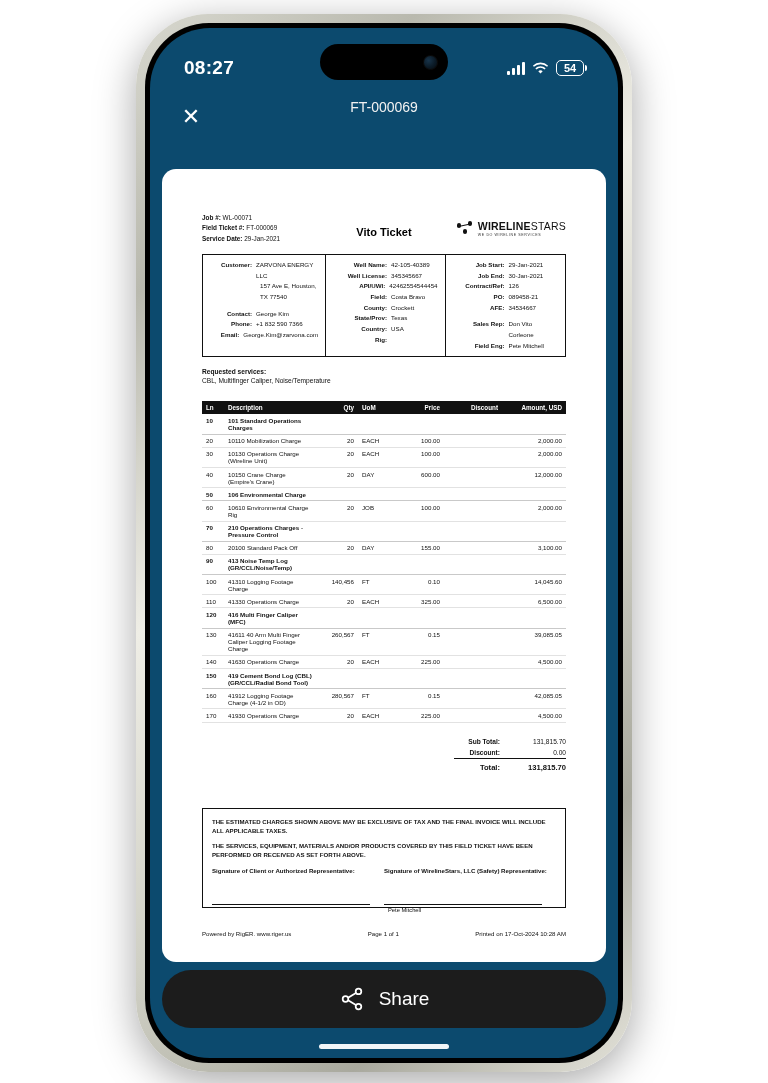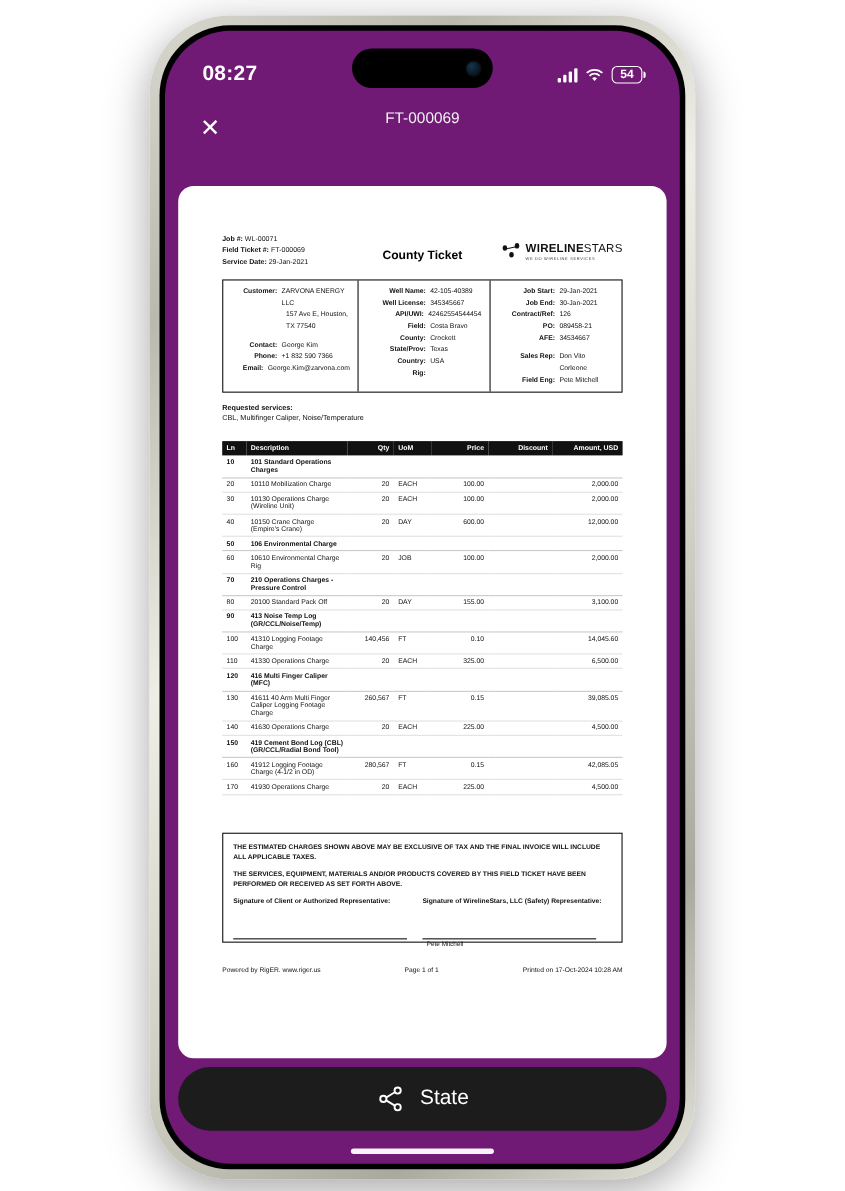--- a/index.html
+++ b/index.html
@@ -25,21 +25,21 @@
     width: 100%; height: 100%;
     border-radius: 64px;
     background: #000;
     padding: 5px;
     overflow: hidden;
     position: relative;
   }
   .screen {
     width: 100%; height: 100%;
     border-radius: 60px;
-    background: #701a75;
+    background: #0c4a6e;
     overflow: hidden;
     position: relative;
   }
 
   
   .statusbar {
     position: absolute; top: 0; left: 0; right: 0; height: 62px;
     color: #fff;
     display: flex; align-items: center; justify-content: space-between;
     padding: 18px 34px 0 34px;
@@ -245,21 +245,21 @@
 
         <div class="inv-top">
           <div class="inv-meta">
             <div><b>Job #:</b>
               <span>WL-00071</span></div>
             <div><b>Field Ticket #:</b>
               <span>FT-000069</span></div>
             <div><b>Service Date:</b>
               <span>29-Jan-2021</span></div>
           </div>
-          <div class="inv-title">County Ticket</div>
+          <div class="inv-title">Vito Ticket</div>
           <div class="inv-logo">
             <div class="logo-box">
               <div class="logo-mark">
                     <span></span>
                     <span></span>
                     <span></span>
                   </div>
               <div class="logo-text">
                 <div class="l1"><span>WIRELINE</span><em>STARS</em></div>
                 <div class="l2">WE DO WIRELINE SERVICES</div>
@@ -525,20 +525,38 @@
                   <td>41930 Operations Charge</td>
                   <td class="col-qty r">20</td>
                   <td class="col-uom">EACH</td>
                   <td class="col-price r">225.00</td>
                   <td class="col-disc r"></td>
                   <td class="col-amt r">4,500.00</td>
                 </tr>
               </tbody>
         </table>
 
+        <div class="totals">
+          <table>
+            <tbody>
+                  <tr>
+              <td class="lbl">Sub Total:</td>
+              <td class="val">131,815.70</td>
+            </tr>
+            <tr>
+              <td class="lbl">Discount:</td>
+              <td class="val">0.00</td>
+            </tr>
+            <tr class="grand">
+              <td class="lbl tot-rule">Total:</td>
+              <td class="val tot-rule">131,815.70</td>
+            </tr>
+          </tbody>
+              </table>
+        </div>
 
         <div class="legal">
           <p>THE ESTIMATED CHARGES SHOWN ABOVE MAY BE EXCLUSIVE OF TAX AND THE FINAL INVOICE WILL INCLUDE ALL APPLICABLE TAXES.</p>
           <p>THE SERVICES, EQUIPMENT, MATERIALS AND/OR PRODUCTS COVERED BY THIS FIELD TICKET HAVE BEEN PERFORMED OR RECEIVED AS SET FORTH ABOVE.</p>
           <div class="sig-row">
             <div class="sig-col">Signature of Client or Authorized Representative:</div>
             <div class="sig-col">Signature of WirelineStars, LLC (Safety) Representative:</div>
           </div>
           <div class="sig-lines">
             <div class="sig-l"></div>
@@ -558,20 +576,20 @@
     </div>
 
     <div class="share-bar">
       <svg width="26" height="26" viewBox="0 0 24 24">
         <circle cx="18" cy="5" r="2.6" stroke="#fff" stroke-width="1.6" fill="none"></circle>
         <circle cx="6" cy="12" r="2.6" stroke="#fff" stroke-width="1.6" fill="none"></circle>
         <circle cx="18" cy="19" r="2.6" stroke="#fff" stroke-width="1.6" fill="none"></circle>
         <line x1="8.4" y1="10.8" x2="15.6" y2="6.4" stroke="#fff" stroke-width="1.6"></line>
         <line x1="8.4" y1="13.2" x2="15.6" y2="17.6" stroke="#fff" stroke-width="1.6"></line>
       </svg>
-      <span class="share-label">State</span>
+      <span class="share-label">Share</span>
     </div>
 
     <div class="home-ind"></div>
 
   </div>
  </div>
 </div>
 
 </body></html>

